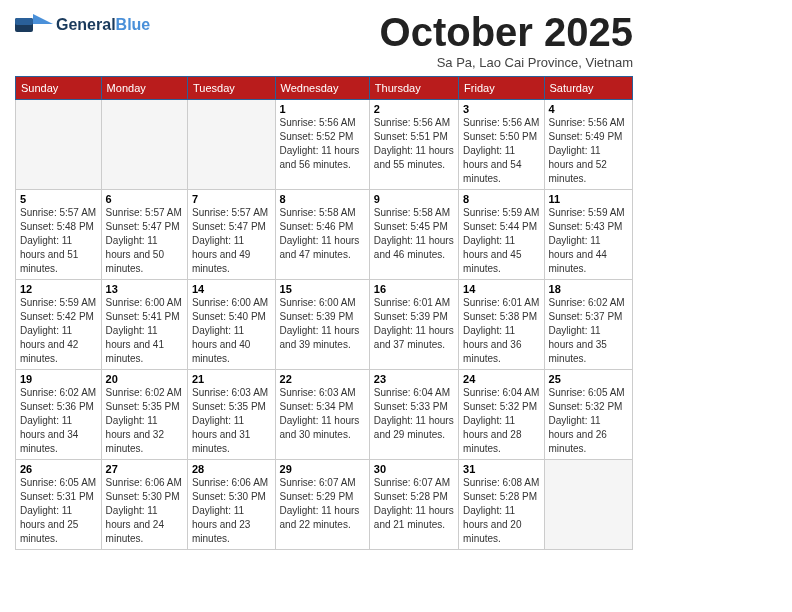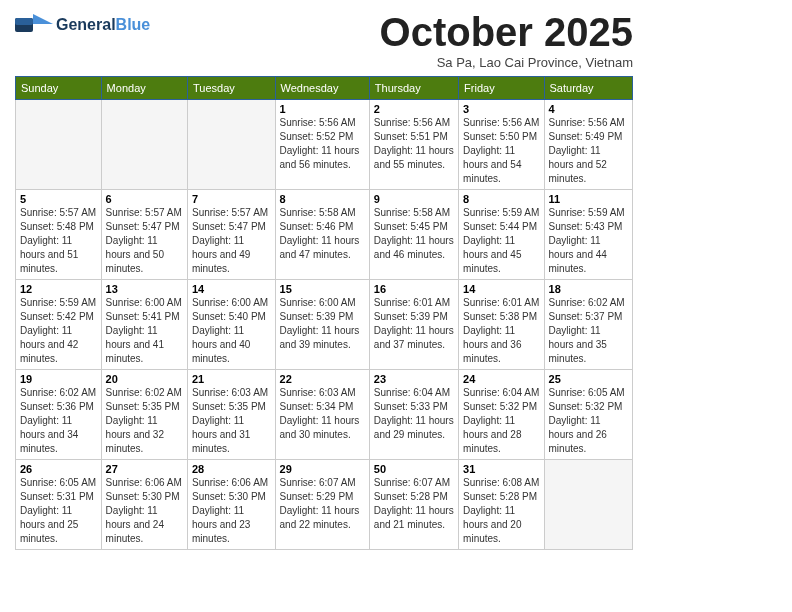--- a/index.html
+++ b/index.html
@@ -38,21 +38,21 @@
       font-size: 13px;
       color: #444;
     }
     
     .calendar {
       width: 100%;
       border-collapse: collapse;
       font-size: 9.5px;
     }
     .calendar th {
-      background: #4d7c0f;
+      background: #b91c1c;
       color: #fff;
       text-align: left;
       padding: 5px 5px;
       font-size: 11px;
       font-weight: normal;
       border: 1px solid #2a6099;
     }
     .calendar td {
       vertical-align: top;
       border: 1px solid #ccc;
@@ -237,21 +237,21 @@
           </td>
           <td>
             <span class="day-num">28</span>
             <div class="day-info">Sunrise: 6:06 AM<br>Sunset: 5:30 PM<br>Daylight: 11 hours and 23 minutes.</div>
           </td>
           <td>
             <span class="day-num">29</span>
             <div class="day-info">Sunrise: 6:07 AM<br>Sunset: 5:29 PM<br>Daylight: 11 hours and 22 minutes.</div>
           </td>
           <td>
-            <span class="day-num">50</span>
+            <span class="day-num">30</span>
             <div class="day-info">Sunrise: 6:07 AM<br>Sunset: 5:28 PM<br>Daylight: 11 hours and 21 minutes.</div>
           </td>
           <td>
             <span class="day-num">31</span>
             <div class="day-info">Sunrise: 6:08 AM<br>Sunset: 5:28 PM<br>Daylight: 11 hours and 20 minutes.</div>
           </td>
           <td class="empty"></td>
         </tr>
       </tbody>
   </table>

